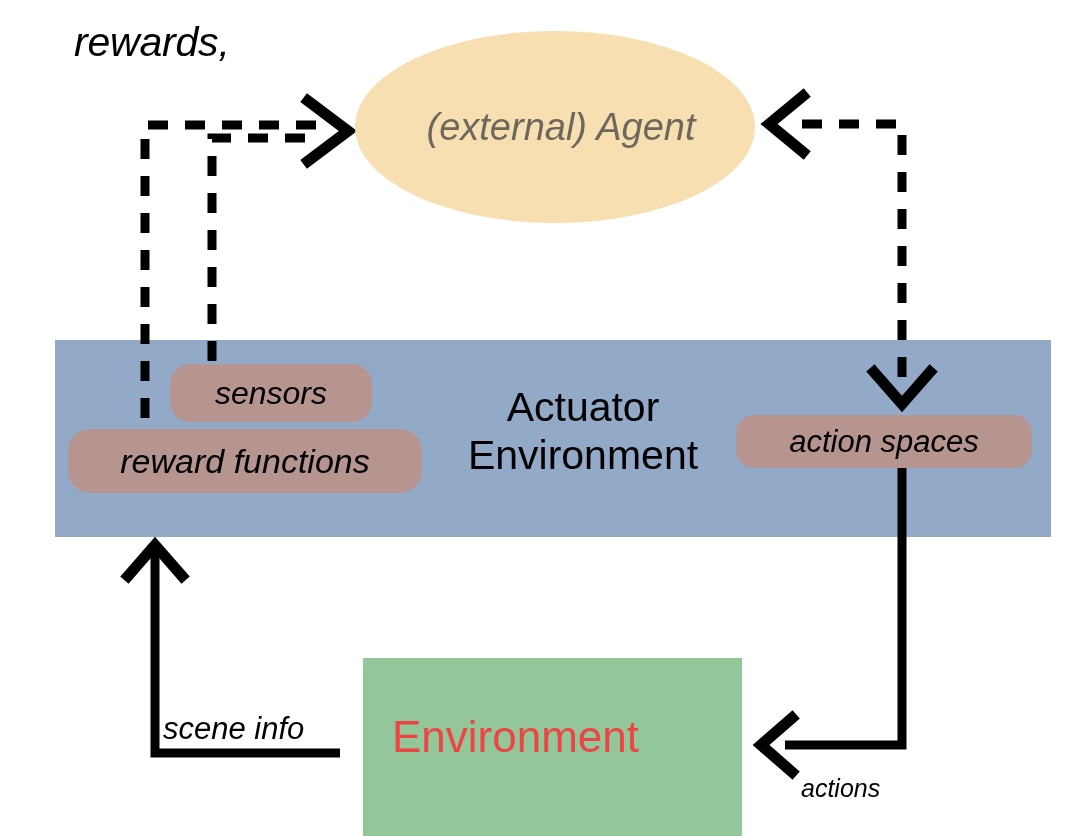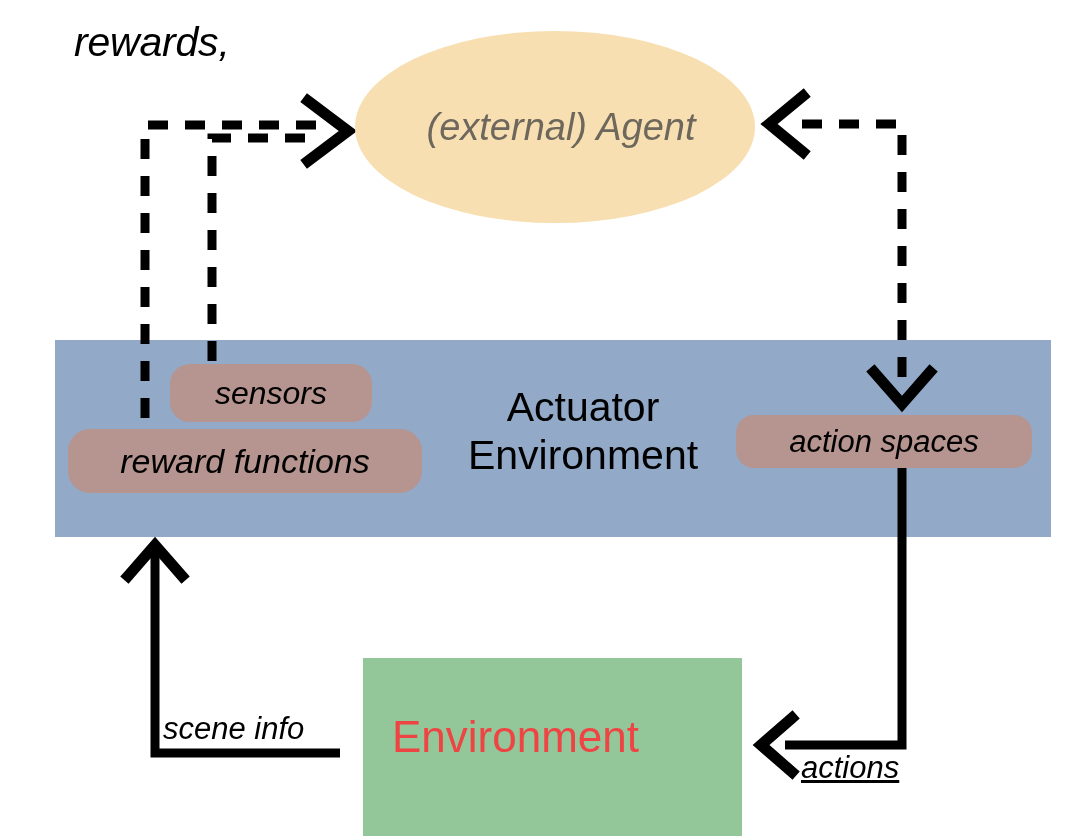--- a/index.html
+++ b/index.html
@@ -38,23 +38,22 @@
     letter-spacing: -0.2px;
   }
   #label-scene-info {
     left: 163px;
     top: 712px;
     font-size: 31px;
     font-style: italic;
   }
   #label-actions {
     left: 801px;
-    top: 751px;
-    font-size: 31px;
-    text-decoration: underline;
+    top: 775px;
+    font-size: 25px;
   }
   #agent-ellipse {
     position: absolute;
     left: 355px;
     top: 31px;
     width: 400px;
     height: 192px;
     background: #f8dfb2;
     border-radius: 50%;
     display: flex;

